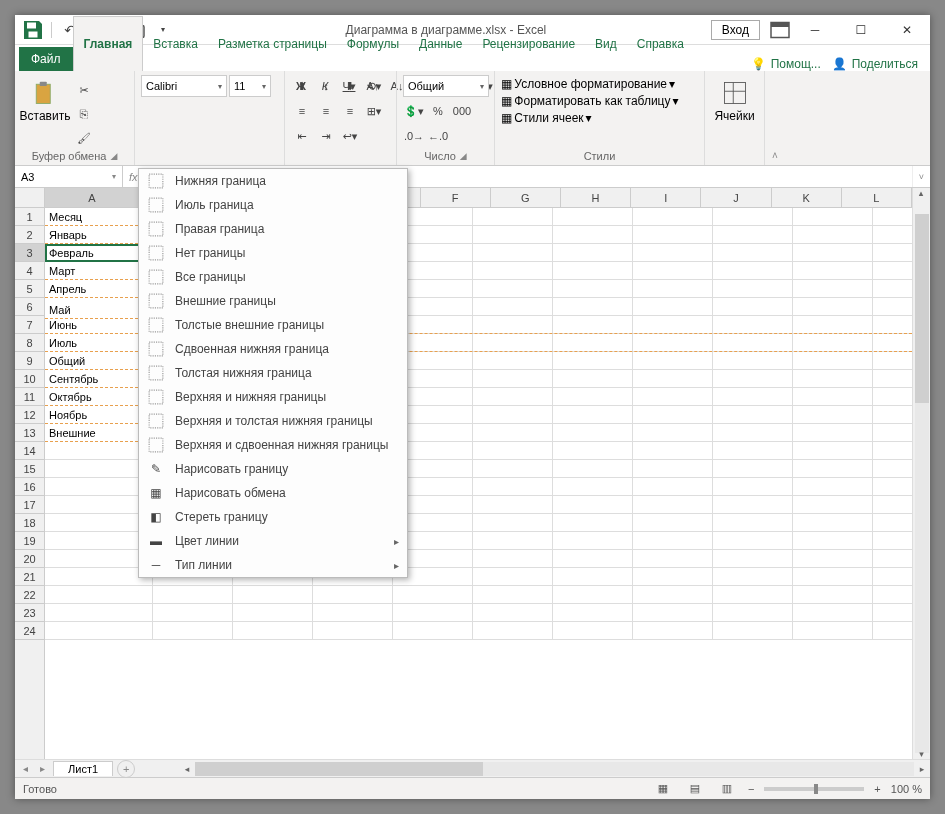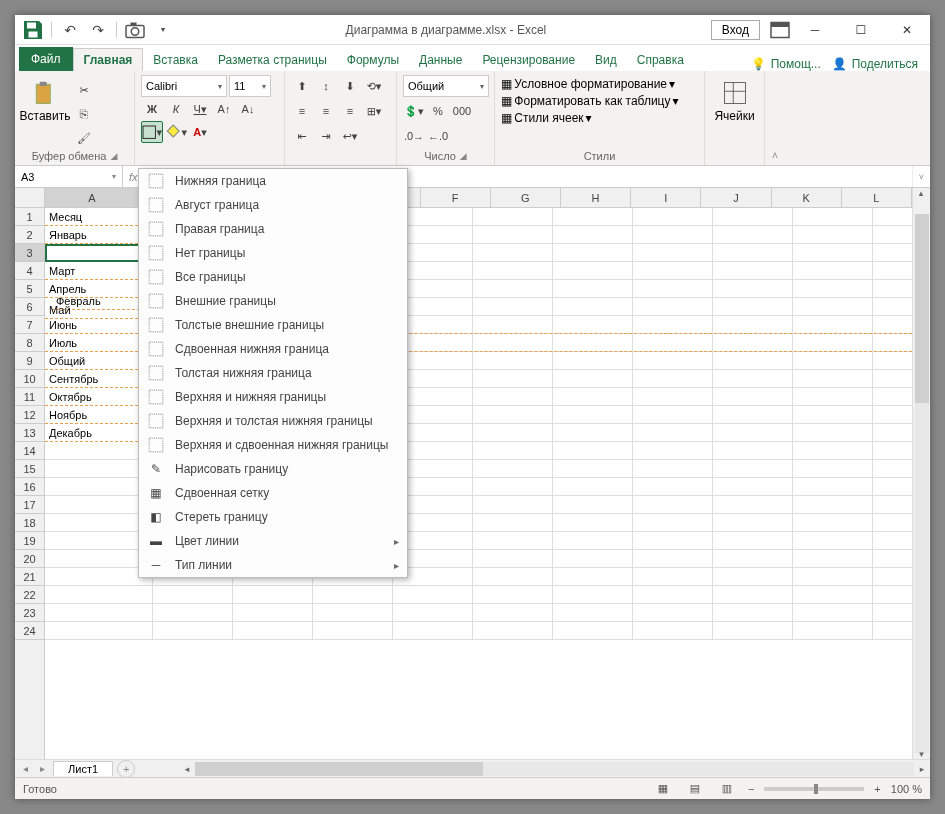--- a/index.html
+++ b/index.html
@@ -7,21 +7,21 @@
 .window { width:915px; height:784px; background:#fff; display:flex; flex-direction:column; box-shadow:0 0 8px rgba(0,0,0,.4); }
 .titlebar { height:30px; background:#fff; display:flex; align-items:center; border-bottom:1px solid #ddd; }
 .qat { display:flex; align-items:center; gap:4px; padding:0 6px; }
 .qat-btn { width:24px; height:24px; display:flex; align-items:center; justify-content:center; color:#444; font-size:14px; }
 .qat-sep { width:1px; height:16px; background:#ccc; margin:0 2px; }
 .title { flex:1; text-align:center; font-size:12px; color:#555; white-space:nowrap; }
 .winctrl { display:flex; }
 .winbtn { width:46px; height:30px; display:flex; align-items:center; justify-content:center; font-size:12px; color:#333; }
 .login-btn { border:1px solid #aaa; padding:2px 10px; font-size:12px; margin-right:8px; }
 .tabs { height:26px; background:#fff; display:flex; align-items:flex-end; font-size:12px; padding-left:4px; }
-.tab { padding:4px 10px; color:#217346; cursor:pointer; }
+.tab { padding:20px 10px; color:#217346; cursor:pointer; }
 .tab.file { background:#217346; color:#fff; padding:5px 12px; }
 .tab.active { border:1px solid #ccc; border-bottom:none; background:#f3f2f1; color:#217346; font-weight:600; }
 .tab-right { margin-left:auto; display:flex; gap:12px; padding-right:12px; color:#217346; font-size:12px; align-items:center; }
 .tab-right span { display:flex; align-items:center; gap:4px; }
 .ribbon { height:95px; background:#f3f2f1; border-bottom:1px solid #ccc; display:flex; font-size:12px; position:relative; }
 .rgrp { border-right:1px solid #ddd; padding:4px 6px 2px; display:flex; flex-direction:column; }
 .rgrp-body { flex:1; display:flex; gap:4px; align-items:flex-start; }
 .rgrp-label { text-align:center; font-size:11px; color:#666; padding:1px 0; display:flex; justify-content:center; gap:4px; align-items:center; }
 .big-btn { display:flex; flex-direction:column; align-items:center; gap:2px; width:48px; padding-top:4px; }
 .big-btn svg { width:28px; height:28px; }
@@ -154,21 +154,21 @@
           <div class="sbtn">🖌</div>
         </div>
       </div>
       <div class="rgrp-label">
           <span>Буфер обмена</span> 
           <span class="launcher">◢</span>
         </div>
     </div>
 
     <div class="rgrp" style="width:150px;">
-      <div class="rgrp-body" style="flex-direction:column;gap:1px;">
+      <div class="rgrp-body" style="flex-direction:row;gap:19px;">
         <div class="hrow">
           <div class="combo" style="width:86px;">
               <span>Calibri</span>
               <span class="dd">▾</span>
             </div>
           <div class="combo" style="width:42px;">
               <span>11</span>
               <span class="dd">▾</span>
             </div>
         </div>
@@ -329,21 +329,21 @@
         <div class="cell" style="left: 108px; top: 18px; width: 80px;"></div>
         <div class="cell" style="left: 188px; top: 18px; width: 80px;"></div>
         <div class="cell" style="left: 268px; top: 18px; width: 80px;"></div>
         <div class="cell" style="left: 348px; top: 18px; width: 80px;"></div>
         <div class="cell" style="left: 428px; top: 18px; width: 80px;"></div>
         <div class="cell" style="left: 508px; top: 18px; width: 80px;"></div>
         <div class="cell" style="left: 588px; top: 18px; width: 80px;"></div>
         <div class="cell" style="left: 668px; top: 18px; width: 80px;"></div>
         <div class="cell" style="left: 748px; top: 18px; width: 80px;"></div>
         <div class="cell" style="left: 828px; top: 18px; width: 80px;"></div>
-        <div class="cell data" style="left: 7px; top: 36px; width: 108px; margin-top: 48px;">Февраль</div>
+        <div class="cell data" style="left: 0px; top: 36px; width: 108px;">Февраль</div>
         <div class="cell" style="left: 108px; top: 36px; width: 80px;"></div>
         <div class="cell" style="left: 188px; top: 36px; width: 80px;"></div>
         <div class="cell" style="left: 268px; top: 36px; width: 80px;"></div>
         <div class="cell" style="left: 348px; top: 36px; width: 80px;"></div>
         <div class="cell" style="left: 428px; top: 36px; width: 80px;"></div>
         <div class="cell" style="left: 508px; top: 36px; width: 80px;"></div>
         <div class="cell" style="left: 588px; top: 36px; width: 80px;"></div>
         <div class="cell" style="left: 668px; top: 36px; width: 80px;"></div>
         <div class="cell" style="left: 748px; top: 36px; width: 80px;"></div>
         <div class="cell" style="left: 828px; top: 36px; width: 80px;"></div>
@@ -439,21 +439,21 @@
         <div class="cell" style="left: 108px; top: 198px; width: 80px;"></div>
         <div class="cell" style="left: 188px; top: 198px; width: 80px;"></div>
         <div class="cell" style="left: 268px; top: 198px; width: 80px;"></div>
         <div class="cell" style="left: 348px; top: 198px; width: 80px;"></div>
         <div class="cell" style="left: 428px; top: 198px; width: 80px;"></div>
         <div class="cell" style="left: 508px; top: 198px; width: 80px;"></div>
         <div class="cell" style="left: 588px; top: 198px; width: 80px;"></div>
         <div class="cell" style="left: 668px; top: 198px; width: 80px;"></div>
         <div class="cell" style="left: 748px; top: 198px; width: 80px;"></div>
         <div class="cell" style="left: 828px; top: 198px; width: 80px;"></div>
-        <div class="cell data" style="left: 0px; top: 216px; width: 108px;">Декабрь</div>
+        <div class="cell data" style="left: 0px; top: 216px; width: 108px;">Внешние</div>
         <div class="cell" style="left: 108px; top: 216px; width: 80px;"></div>
         <div class="cell" style="left: 188px; top: 216px; width: 80px;"></div>
         <div class="cell" style="left: 268px; top: 216px; width: 80px;"></div>
         <div class="cell" style="left: 348px; top: 216px; width: 80px;"></div>
         <div class="cell" style="left: 428px; top: 216px; width: 80px;"></div>
         <div class="cell" style="left: 508px; top: 216px; width: 80px;"></div>
         <div class="cell" style="left: 588px; top: 216px; width: 80px;"></div>
         <div class="cell" style="left: 668px; top: 216px; width: 80px;"></div>
         <div class="cell" style="left: 748px; top: 216px; width: 80px;"></div>
         <div class="cell" style="left: 828px; top: 216px; width: 80px;"></div>
@@ -631,21 +631,21 @@
           </svg>
         </span>
         <span>Нижняя граница</span>
       </div>
       <div class="bm-item">
         <span class="bm-icon">
           <svg viewBox="0 0 14 14">
             <rect x="1" y="1" width="12" height="12" fill="none" stroke="#999" stroke-dasharray="1 1"></rect>
           </svg>
         </span>
-        <span>Август граница</span>
+        <span>Июль граница</span>
       </div>
       <div class="bm-item">
         <span class="bm-icon">
           <svg viewBox="0 0 14 14">
             <rect x="1" y="1" width="12" height="12" fill="none" stroke="#999" stroke-dasharray="1 1"></rect>
           </svg>
         </span>
         <span>Правая граница</span>
       </div>
       <div class="bm-item">
@@ -721,21 +721,21 @@
         <span>Верхняя и сдвоенная нижняя границы</span>
       </div>
     </div>
   <div id="bm-items2">
       <div class="bm-item">
         <span class="bm-icon">✎</span>
         <span>Нарисовать границу</span>
       </div>
       <div class="bm-item">
         <span class="bm-icon">▦</span>
-        <span>Сдвоенная сетку</span>
+        <span>Нарисовать обмена</span>
       </div>
       <div class="bm-item">
         <span class="bm-icon">◧</span>
         <span>Стереть границу</span>
       </div>
       <div class="bm-item bm-sub">
         <span class="bm-icon">▬</span>
         <span>Цвет линии</span>
       </div>
       <div class="bm-item bm-sub">

